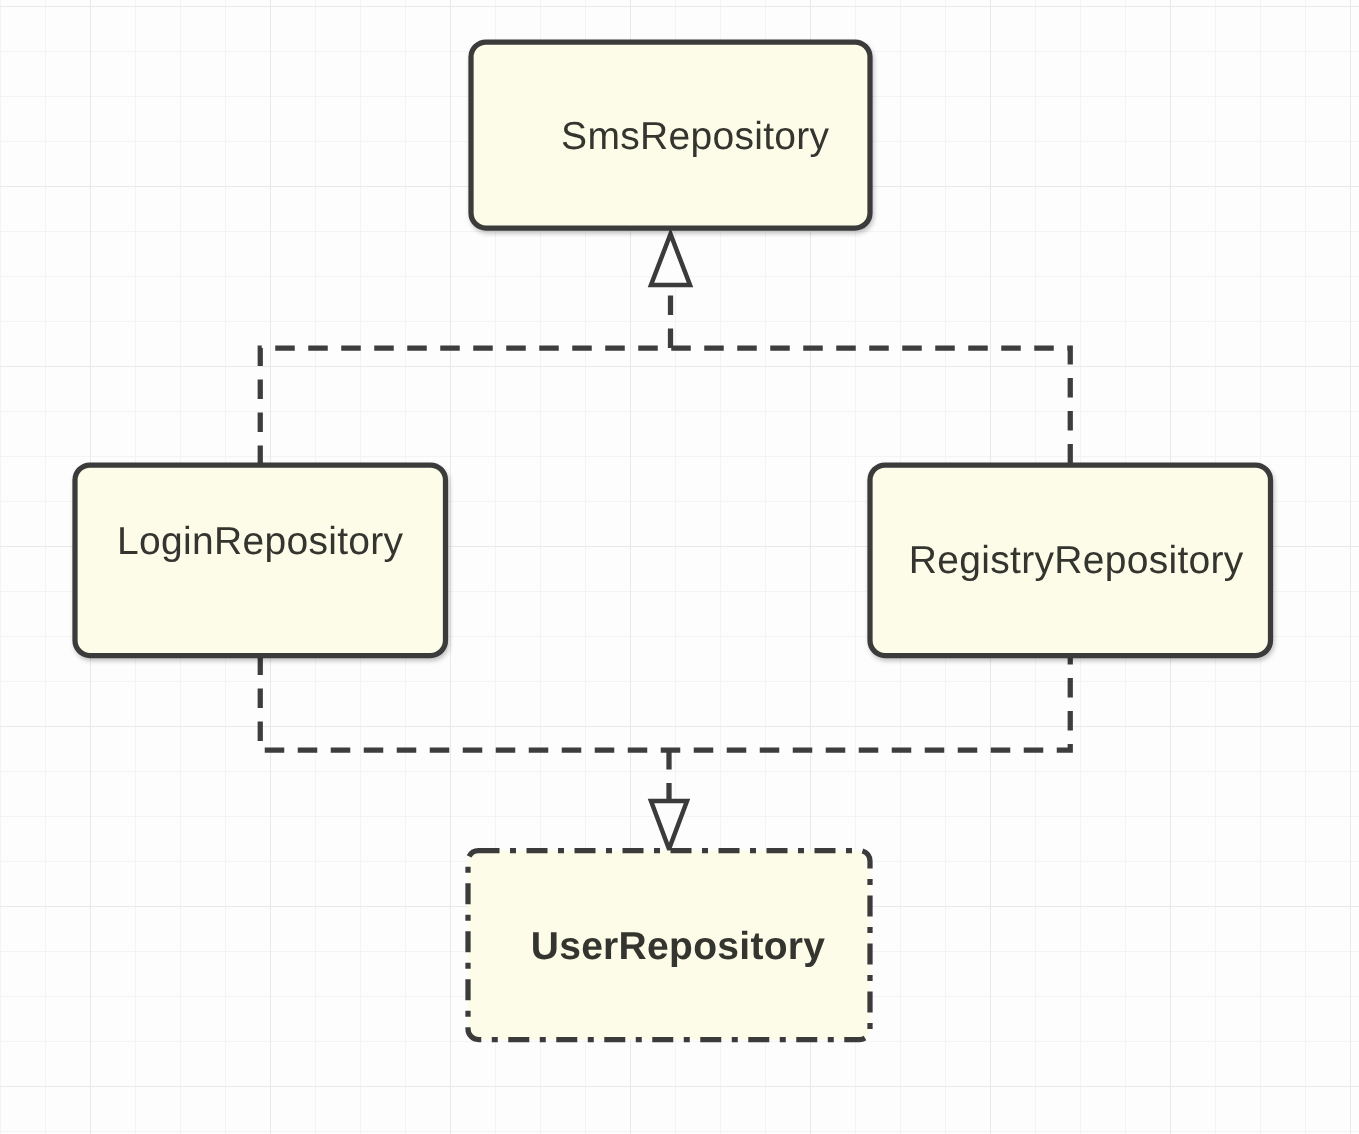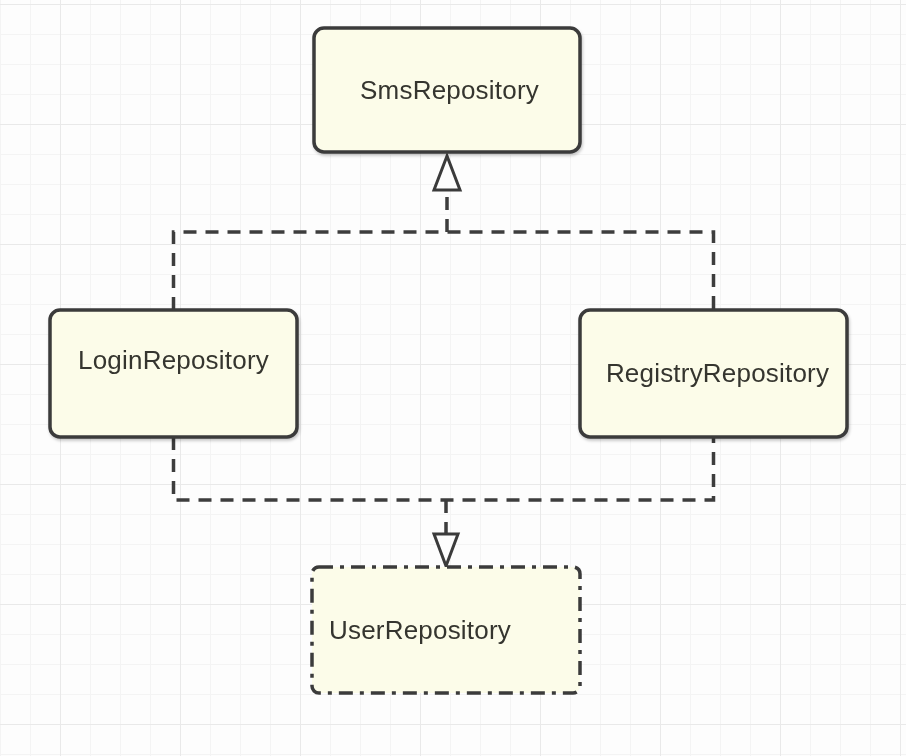--- a/index.html
+++ b/index.html
@@ -77,29 +77,29 @@
     <path class="edge" d="M173.5,437 L173.5,500 L713.5,500 L713.5,437"></path>
     <path class="edge" d="M446,500 L446,533"></path>
     <polygon class="arrowhead" points="446,566 434,534 458,534"></polygon>
 
     <rect class="node-rect" x="314" y="28" width="266" height="124" rx="10"></rect>
     <rect class="node-rect" x="50" y="310" width="247" height="127" rx="10"></rect>
     <rect class="node-rect" x="580" y="310" width="267" height="127" rx="10"></rect>
     <rect class="node-rect dashdot" x="312" y="567" width="268" height="126" rx="7"></rect>
   </svg>
 
-  <div class="node-label" style="left:300px; top:28px; width:299px; height:124px;">
+  <div class="node-label" style="left:314px; top:28px; width:299px; height:124px;">
     <span>SmsRepository</span>
   </div>
 
   <div class="node-label" style="left:50px; top:310px; width:247px; height:100px;">
     <span>LoginRepository</span>
   </div>
 
   <div class="node-label" style="left:584px; top:310px; width:267px; height:127px;">
     <span>RegistryRepository</span>
   </div>
 
-  <div class="node-label" style="left:296px; top:567px; width:248px; height:126px;">
+  <div class="node-label" style="left:328px; top:567px; width:248px; height:126px;font-weight:bold;">
     <span>UserRepository</span>
   </div>
 
 </div>
 
 </body></html>

